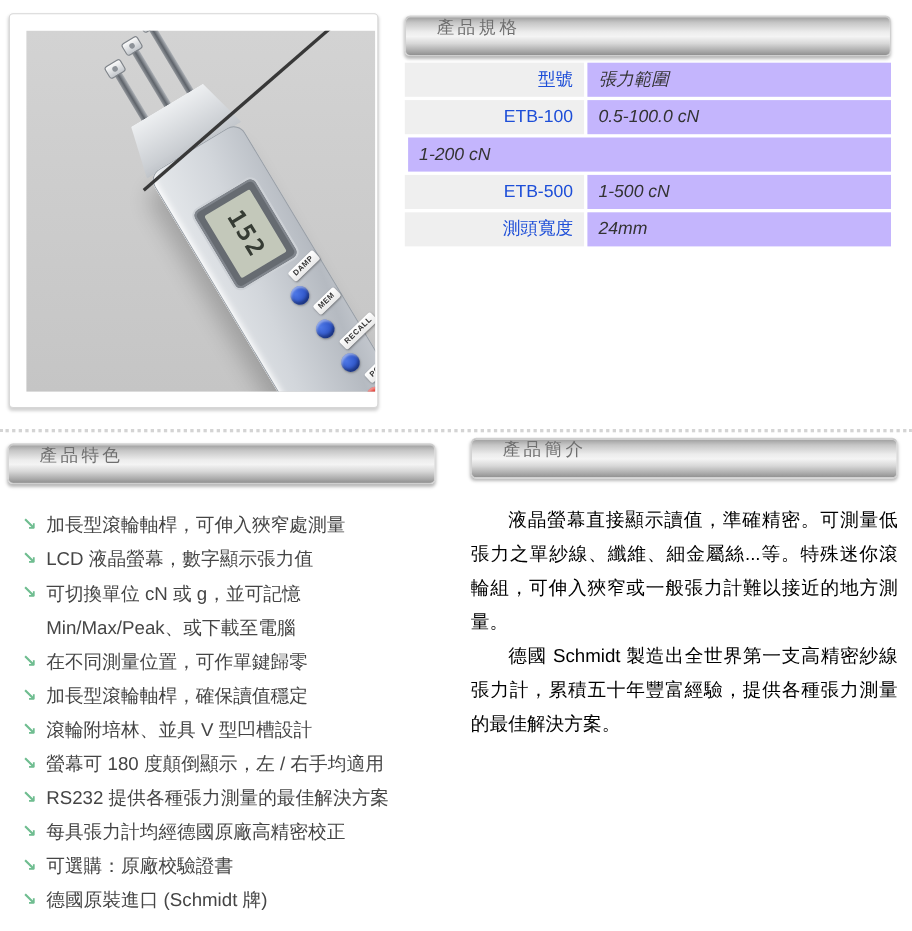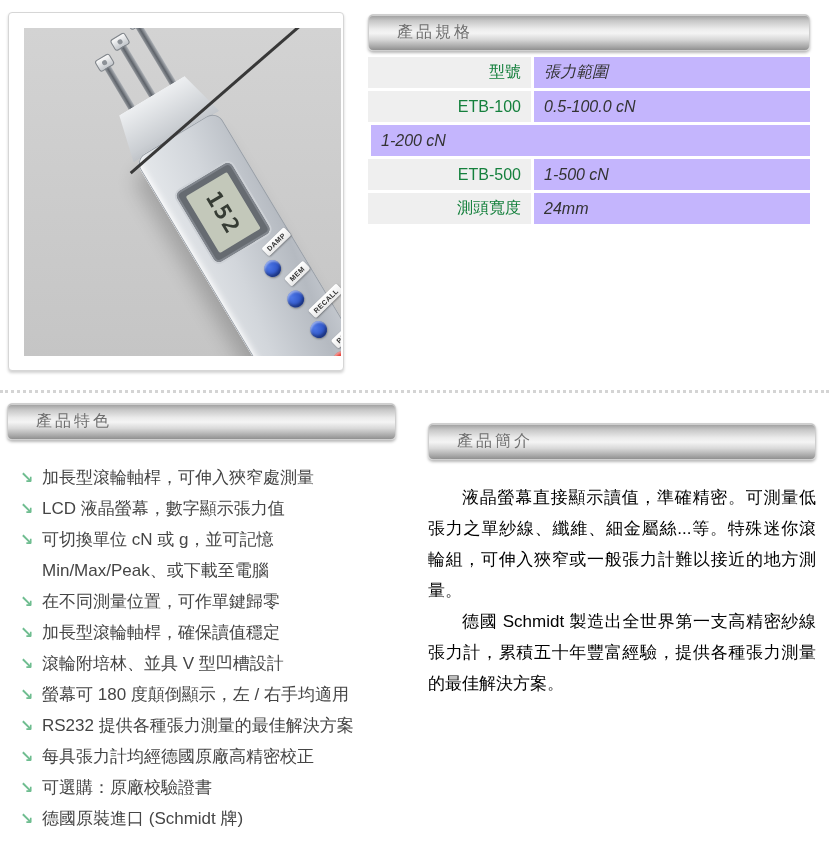--- a/index.html
+++ b/index.html
@@ -9,21 +9,21 @@
     font-family:"Liberation Sans","DejaVu Sans",sans-serif;
     overflow:hidden;
   }
 
   
   .bar {
     height:37px; border-radius:5px;
     background:linear-gradient(180deg,#9b9b9b 0%,#c6c6c6 16%,#ececec 40%,#f4f4f4 52%,#d8d8d8 70%,#a9a9a9 90%,#909090 100%);
     border:1px solid #cfcfcf;
     box-shadow:0 2px 3px rgba(0,0,0,.28), inset 0 1px 0 rgba(255,255,255,.5);
-    display:flex; align-items:center; padding-left:28px;
+    display:flex; padding-left:28px;
     color:#6f6f6f; font-size:16px; letter-spacing:3px;
   }
 
   
   .image-box {
     position:absolute; left:8px; top:12px; width:336px; height:359px;
     background:#fff; border:1px solid #d6d6d6; border-radius:4px;
     box-shadow:0 2px 3px rgba(0,0,0,.18);
   }
   .photo {
@@ -68,38 +68,38 @@
     background:linear-gradient(#ffffff,#e9e9e9); color:#333; font-size:7px; font-weight:bold;
     padding:2px 4px; border-radius:2px; letter-spacing:.5px;
     box-shadow:0 1px 2px rgba(0,0,0,.4); }
   .t1 { left:64px; top:138px; } .t2 { left:68px; top:176px; }
   .t3 { left:72px; top:214px; } .t4 { left:76px; top:252px; }
 
   
   .spec { position:absolute; left:368px; top:14px; width:442px; }
   .spec-table { margin-top:6px; }
   .srow { display:flex; height:31px; margin-bottom:3px; font-size:16px; }
-  .sl { width:163px; background:#efefef; color:#15803d;
+  .sl { width:163px; background:#efefef; color:#1d4ed8;
         display:flex; align-items:center; justify-content:flex-end; padding-right:10px; }
   .sv { flex:1; margin-left:3px; background:#c4b5fd; color:#333;
         display:flex; align-items:center; padding-left:10px;font-style:italic; }
 
   
   .divider { position:absolute; left:0; right:0; top:390px; border-top:3px dotted #d4d4d4; }
 
   
   .features { position:absolute; left:7px; top:403px; width:389px; }
   .features ul { list-style:none; margin:22px 0 0 0; padding:0; }
   .features li { position:relative; padding-left:35px; font-size:17px; line-height:31px; color:#454545; }
   .arrow { position:absolute; left:13px; top:0; color:#6fbd90; font-weight:bold; font-size:16px; }
   .cont-line { display:block; }
   .cont-line:empty { display:none; }
 
   
-  .intro { position:absolute; left:428px; top:423px; width:388px; }
+  .intro { position:absolute; left:428px; top:398px; width:388px; }
   .intro .text { margin-top:22px; font-size:17px; line-height:31px; color:#000000;
                  text-align:justify; }
   .intro p { margin:0; text-indent:2em; }
 </style>
 </head>
 <body>
 
 <div class="image-box">
   <div class="photo">
     <div class="device">

